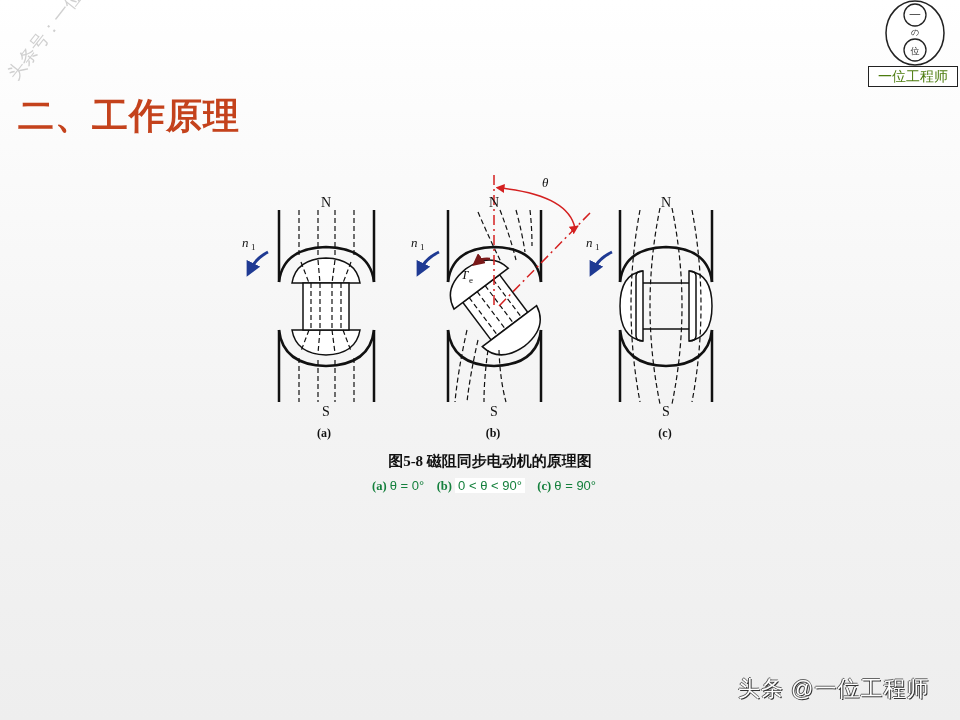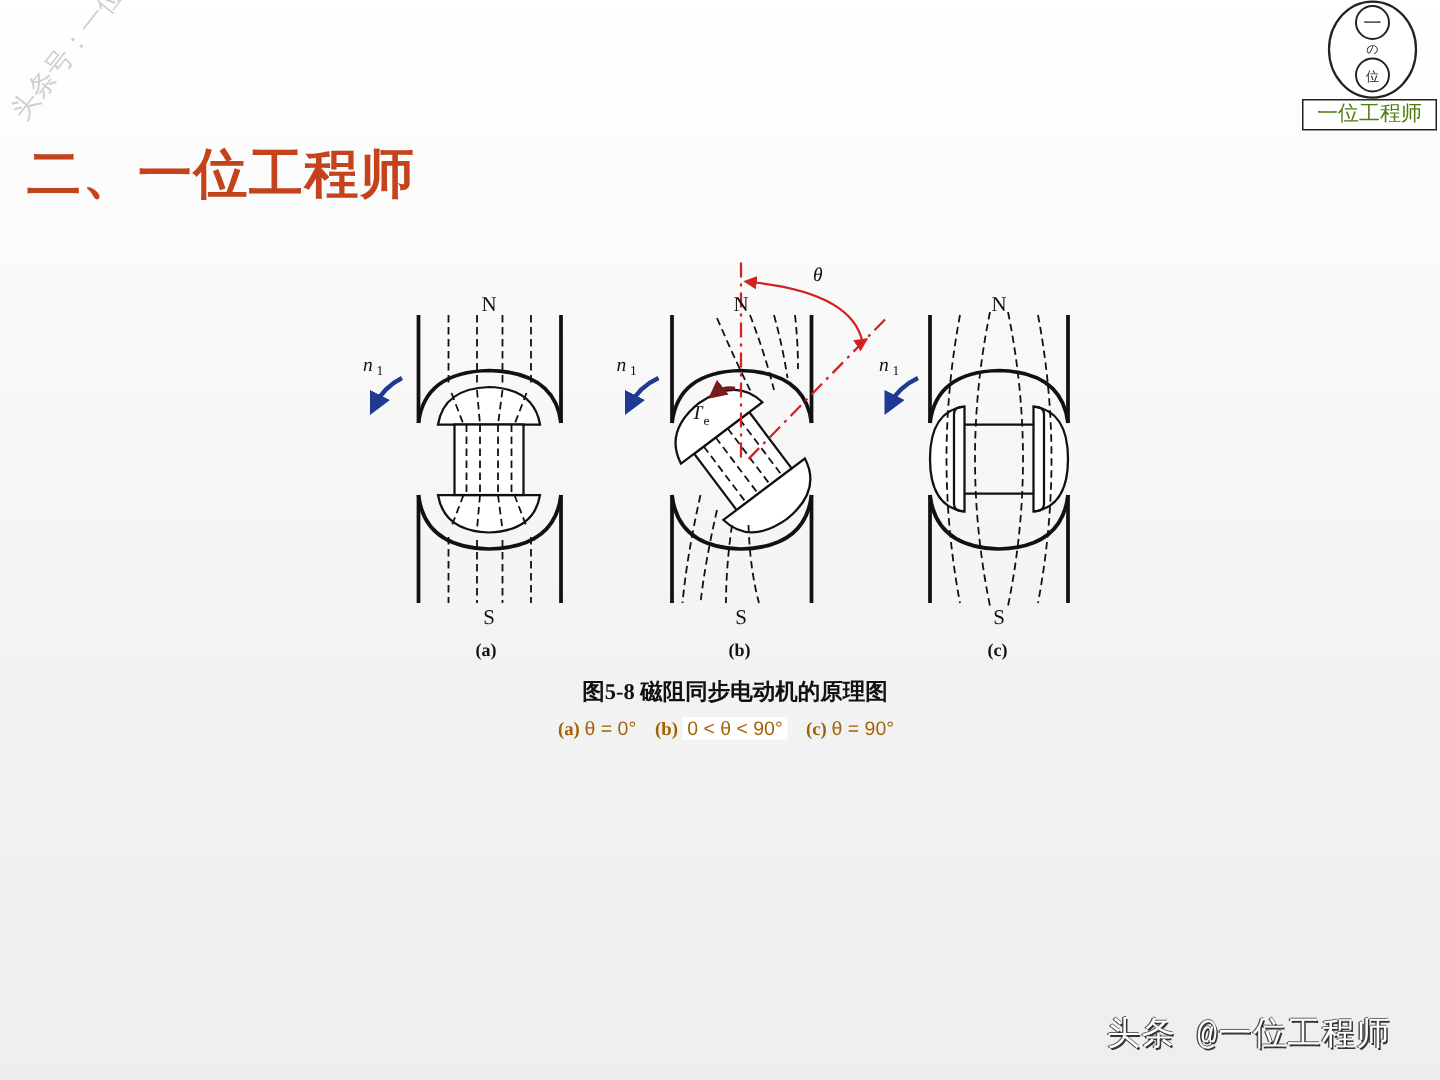--- a/index.html
+++ b/index.html
@@ -8,33 +8,33 @@
     font-family:"Liberation Serif","DejaVu Serif",serif;}
   .slide-title{position:absolute;left:18px;top:92px;font-family:"DejaVu Sans","Liberation Sans",sans-serif;
     font-weight:bold;font-size:36px;color:#c4421c;letter-spacing:1px;}
   .watermark-diag{position:absolute;left:2px;top:70px;transform:rotate(-52deg);transform-origin:left top;
     font-family:"DejaVu Sans",sans-serif;font-size:18px;color:rgba(150,150,150,0.45);white-space:nowrap;}
   .logo{position:absolute;left:866px;top:0px;width:94px;height:90px;}
   .logo-label{position:absolute;left:868px;top:66px;width:88px;height:19px;border:1.5px solid #222;
     background:#fff;font-family:"DejaVu Sans",sans-serif;font-size:14px;line-height:19px;text-align:center;color:#4d7c0f;}
   .figure{position:absolute;left:230px;top:168px;width:500px;height:280px;}
   .caption{position:absolute;left:0;top:452px;width:980px;text-align:center;font-weight:bold;font-size:15px;color:#111;}
-  .subcaption{position:absolute;left:372px;top:478px;font-size:12.5px;color:#a16207;white-space:nowrap;}
+  .subcaption{position:absolute;left:372px;top:478px;font-size:12.5px;color:#15803d;white-space:nowrap;}
   .subcaption b{font-weight:bold;}
   .subcaption .m{font-family:"Liberation Sans","DejaVu Sans",sans-serif;font-size:13px;}
   .subcaption .hl{background:#fff;padding:0 3px;}
-  .footer-wm{position:absolute;left:738px;top:674px;font-family:Liberation Mono, monospace;font-size:22px;
+  .footer-wm{position:absolute;left:738px;top:674px;font-family:Liberation Sans, sans-serif;font-size:22px;
     color:#fff;text-shadow:1px 1px 0 #333,-1px 0 0 #555, 0 -1px 0 #666;letter-spacing:1px;}
 </style>
 </head>
 <body>
 
 <div class="watermark-diag">头条号：一位工程师</div>
 
-<div class="slide-title">二、一位工程师</div>
+<div class="slide-title">二、工作原理</div>
 
 <svg class="logo" viewBox="0 0 94 90">
   <ellipse cx="49" cy="33" rx="29" ry="32" fill="#fff" stroke="#222" stroke-width="1.5"></ellipse>
   <circle cx="49" cy="15" r="11" fill="#fff" stroke="#222" stroke-width="1.3"></circle>
   <circle cx="49" cy="50" r="11" fill="#fff" stroke="#222" stroke-width="1.3"></circle>
   <text x="49" y="19" font-size="12" text-anchor="middle" fill="#222" font-family="DejaVu Sans, sans-serif">一</text>
   <text x="49" y="35" font-size="8" text-anchor="middle" fill="#222" font-family="DejaVu Sans, sans-serif">の</text>
   <text x="49" y="54" font-size="9" text-anchor="middle" fill="#222" font-family="DejaVu Sans, sans-serif">位</text>
 </svg>
 <div class="logo-label">一位工程师</div>

